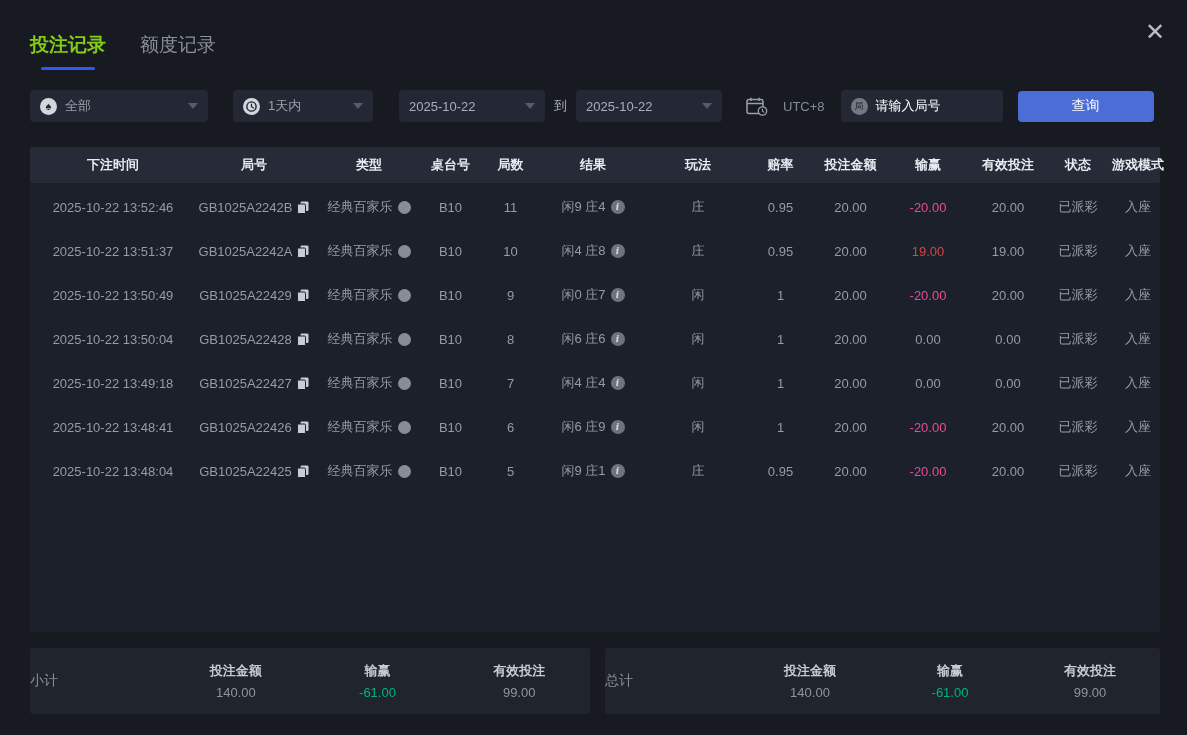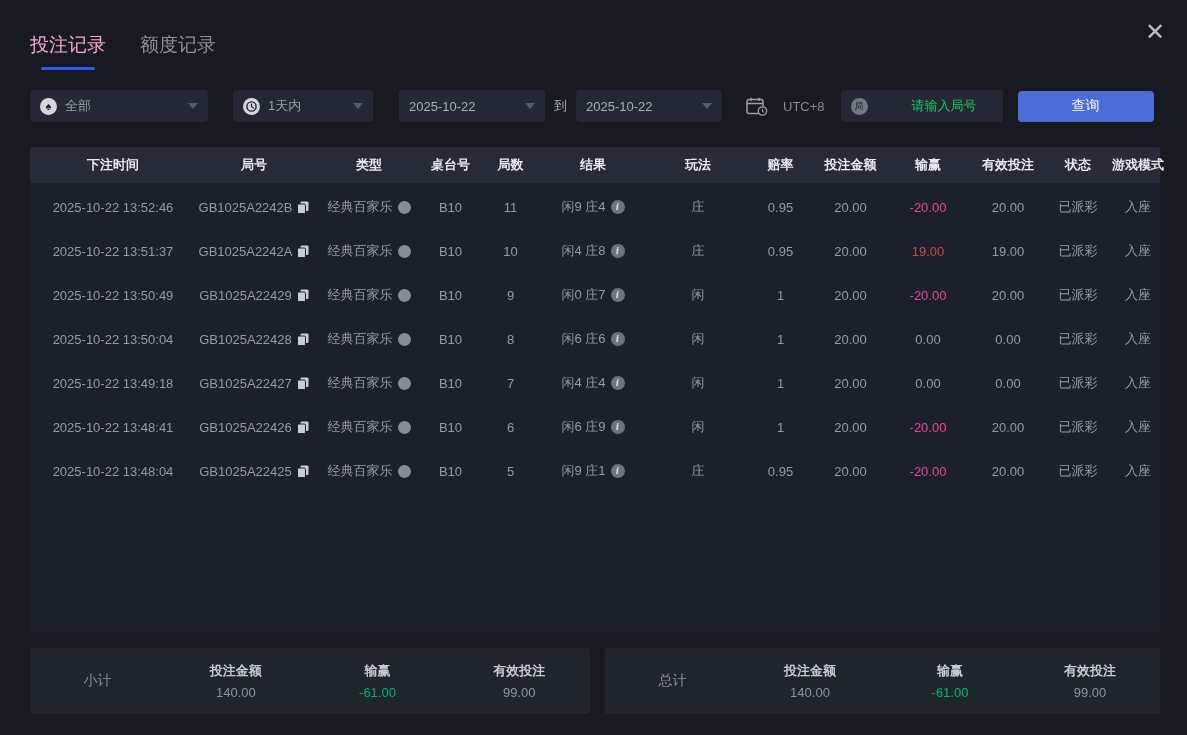--- a/index.html
+++ b/index.html
@@ -8,21 +8,21 @@
     background:#171a21;
     font-family:"Liberation Sans","DejaVu Sans",sans-serif;
     color:#969ba5;
     position:relative;
   }
 
   
   .tabs { position:absolute; left:30px; top:32px; display:flex; gap:34px; align-items:flex-end; }
   .tab { cursor:pointer; }
   .tab .tab-label { font-size:19px; color:#8a8f99; }
-  .tab.active .tab-label { color:#f9a8d4; font-weight:normal; }
+  .tab.active .tab-label { color:#84cc16; font-weight:bold; }
   .tab .underline { height:3px; border-radius:2px; background:transparent; margin-top:9px; width:70%; margin-left:15%; }
   .tab.active .underline { background:#2e5bf7; }
 
   .close-btn {
     position:absolute; right:16px; top:16px; width:32px; height:32px;
     display:flex; align-items:center; justify-content:center;
     color:#b9bdc6; font-size:24px; line-height:1; cursor:pointer;
     font-family:"DejaVu Sans",sans-serif; font-weight:300;
   }
 
@@ -47,21 +47,21 @@
   }
   .circle-ico .spade { color:#20242c; font-size:11px; line-height:1; }
   .tz-group { display:flex; align-items:center; margin-left:24px; color:#858b95; font-size:13px;gap:7px; }
   .tz-group svg { margin-right:8px; }
   .round-input { width:162px; margin-left:16px; cursor:text; }
   .round-circle {
     width:17px; height:17px; border-radius:50%; background:#737984;
     display:flex; align-items:center; justify-content:center; margin-right:8px; flex:0 0 auto;
   }
   .round-circle span { color:#20242c; font-size:9px; line-height:1; }
-  .round-input .ph { color:#22c55e;margin-left:36px; }
+  .round-input .ph { color:#ffffff; }
   .query-btn {
     margin-left:15px; width:136px; height:31px; background:#4c6cd6; border:none; border-radius:4px;
     color:#ffffff; font-size:14px; cursor:pointer; font-family:inherit;
   }
 
   
   .table { position:absolute; left:30px; top:147px; width:1130px; }
   .grid-row {
     display:grid;
     grid-template-columns:150px 132px 98px 65px 55px 110px 100px 65px 75px 80px 80px 60px 60px;
@@ -84,21 +84,21 @@
     font-family:"DejaVu Serif",serif;
   }
 
   
   .summary-row { position:absolute; left:30px; top:648px; display:flex; gap:15px; }
   .summary-panel {
     width:560px; height:66px; background:#20242c; border-radius:3px;
     display:flex; align-items:center;
   }
   .summary-panel.right { width:555px; }
-  .summary-label { width:135px; text-align:center; font-size:14px; color:#8a8f99; }
+  .summary-label { width:135px; text-align:left; font-size:14px; color:#8a8f99; }
   .stat { flex:1; text-align:center; }
   .stat .stat-label { font-size:13px; font-weight:bold; color:#c6cad2; margin-bottom:5px; }
   .stat .stat-value { font-size:13px; color:#8f949e; }
   .stat .stat-value.green { color:#00b576; }
 </style>
 </head>
 <body>
 
 <div class="tabs">
   <div class="tab active">

